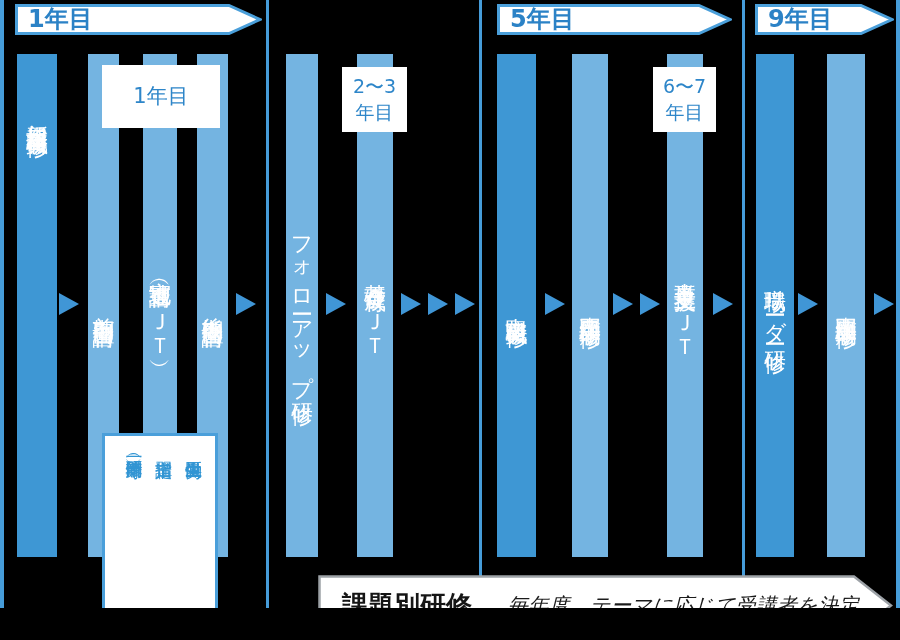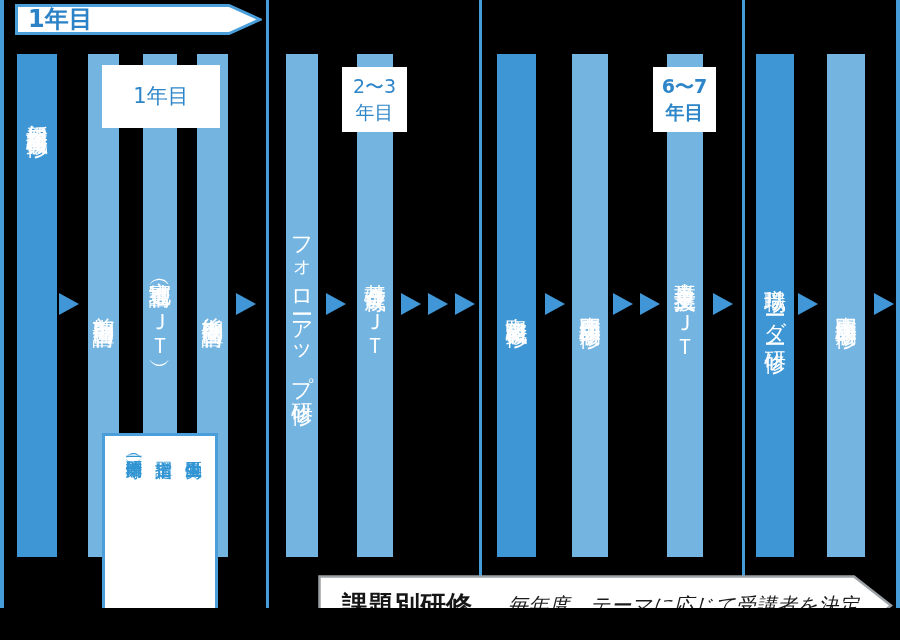--- a/index.html
+++ b/index.html
@@ -35,21 +35,21 @@
     border-left:20px solid #4096d6;
   }
   
   .note{
     position:absolute;background:#fff;color:#2e86c9;
     display:flex;flex-direction:column;align-items:center;justify-content:center;
     text-align:center;line-height:1.32;
   }
   .note-year1{left:102px;top:65px;width:118px;height:63px;font-size:21px;}
   .note-year23{left:342px;top:67px;width:65px;height:65px;font-size:19px;}
-  .note-year67{left:653px;top:67px;width:63px;height:65px;font-size:19px;font-weight:bold;}
+  .note-year67{left:653px;top:67px;width:63px;height:65px;font-size:19px;}
   
   .cert-note{
     position:absolute;left:102px;top:433px;width:116px;height:195px;
     background:#fff;border:3px solid #4a9fda;box-sizing:border-box;
     writing-mode:vertical-rl;text-orientation:mixed;
     color:#3295d3;font-size:17px;line-height:1.75;letter-spacing:0;
     padding:12px 7px;white-space:nowrap;
   }
   
   .bottom-banner{position:absolute;left:318px;top:575px;width:575px;height:61px;}
@@ -71,20 +71,32 @@
   <div class="vline" style="left:266px;width:3px;height:628px"></div>
   <div class="vline" style="left:479px;width:3px;height:628px"></div>
   <div class="vline" style="left:742px;width:3px;height:628px"></div>
   <div class="vline" style="left:896px;width:4px;height:640px"></div>
 
   <div class="banner" style="left:15px;width:247px">
     <svg width="247" height="31">
       <polygon points="1.5,1.5 214,1.5 245,15.5 214,29.5 1.5,29.5" fill="#ffffff" stroke="#4a9fda" stroke-width="3" stroke-linejoin="miter"></polygon>
     </svg>
     <span class="banner-label">1年目</span>
+  </div>
+  <div class="banner" style="left:497px;width:235px">
+    <svg width="235" height="31">
+      <polygon points="1.5,1.5 202,1.5 233,15.5 202,29.5 1.5,29.5" fill="#ffffff" stroke="#4a9fda" stroke-width="3" stroke-linejoin="miter"></polygon>
+    </svg>
+    <span class="banner-label">5年目</span>
+  </div>
+  <div class="banner" style="left:755px;width:139px">
+    <svg width="139" height="31">
+      <polygon points="1.5,1.5 106,1.5 137,15.5 106,29.5 1.5,29.5" fill="#ffffff" stroke="#4a9fda" stroke-width="3" stroke-linejoin="miter"></polygon>
+    </svg>
+    <span class="banner-label">9年目</span>
   </div>
 
   <div class="bar dark pt" style="left:17px;width:40px">
     <span class="vtext">新規採用職員研修</span>
   </div>
   <div class="bar light" style="left:88px;width:31px">
     <span class="vtext">前期合同講習</span>
   </div>
   <div class="bar light" style="left:143px;width:34px">
     <span class="vtext">実地講習（ＯＪＴ）</span>

